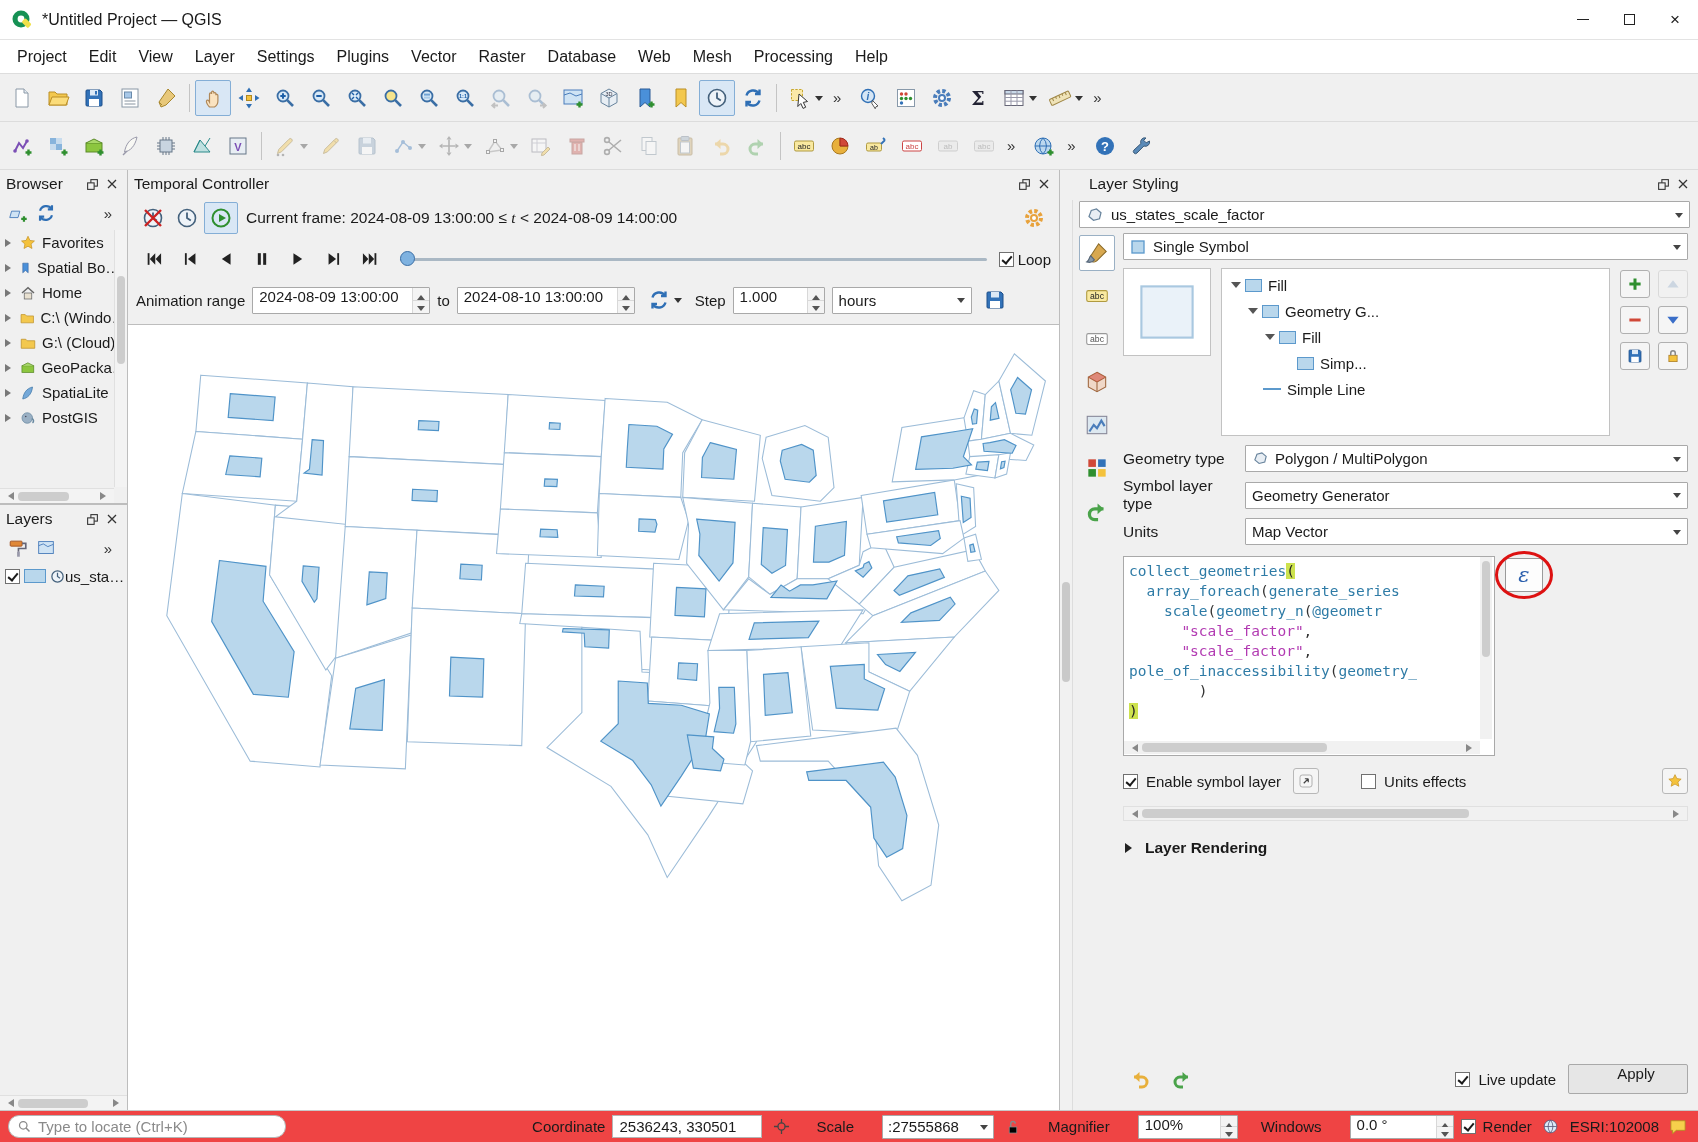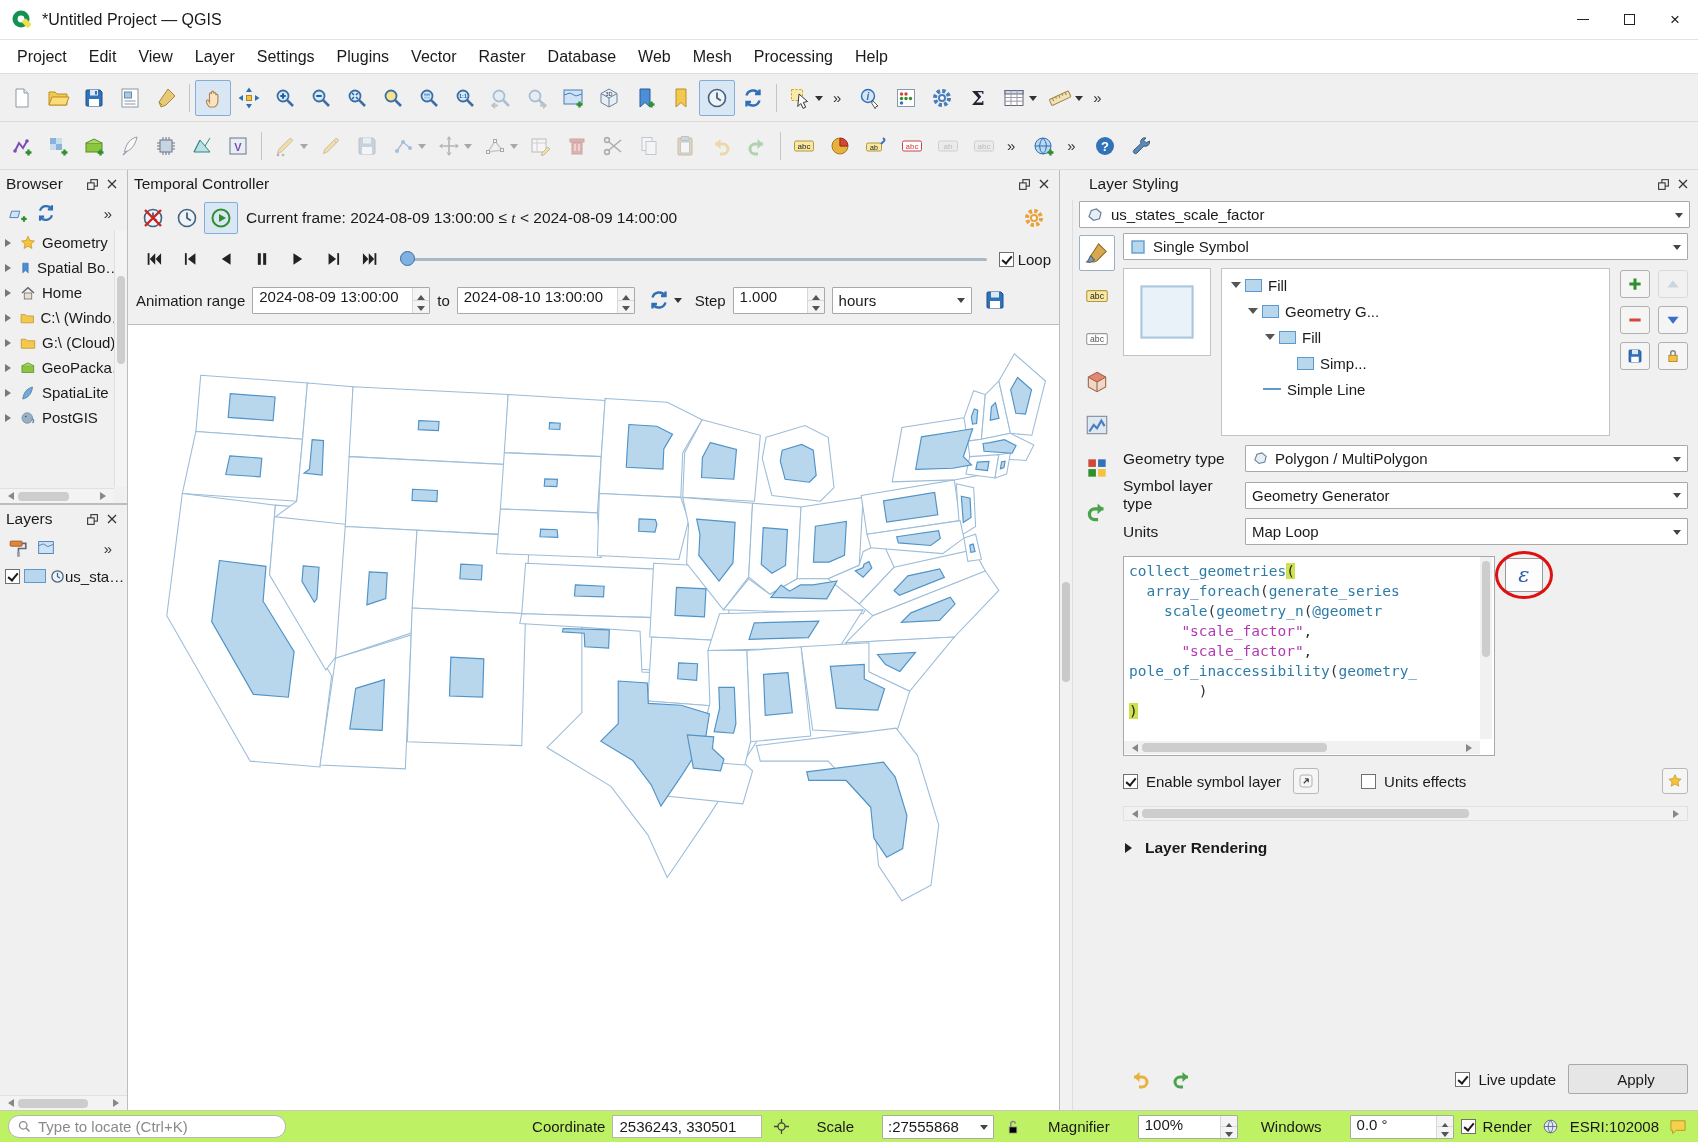--- a/index.html
+++ b/index.html
@@ -132,24 +132,24 @@
   .redring { position:absolute; left:372px; top:-5px; width:58px; height:48px; border:3px solid #dd1111; border-radius:50%; pointer-events:none; }
 
   .chkrow { display:flex; align-items:center; margin:8px 0 4px 0; gap:8px; }
   .chkrow .lbl { margin-right:4px; }
   .minibtn { width:26px; height:26px; border:1px solid #b8b8b8; background:#f5f5f5; border-radius:3px; display:flex; align-items:center; justify-content:center; }
   .hscroll2 { height:15px; background:#f1f1f1; border:1px solid #e0e0e0; display:flex; align-items:center; margin:8px 0; }
   .renderhdr { display:flex; align-items:center; font-weight:bold; font-size:15.5px; margin:10px 0 4px 2px; }
   .rarr { width:0; height:0; border:5px solid transparent; border-left:7px solid #222; margin-right:8px; }
   .rspacer { flex:1; }
   .bottomrow { display:flex; align-items:center; gap:8px; padding:6px 0 8px 0; }
-  .applybtn { margin-left:4px; width:120px; height:30px; background:#e6e6e6; border:1px solid #a9a9a9; border-radius:2px; display:flex; align-items:center; justify-content:center;padding-left:16px; }
+  .applybtn { margin-left:4px; width:120px; height:30px; background:#e6e6e6; border:1px solid #a9a9a9; border-radius:2px; display:flex; justify-content:center;padding-left:16px; }
 
   
-  .statusbar { height:32px; background:#bef264; border-top:1px solid #c8c8c8; display:flex; align-items:center; padding:0 8px; gap:7px; font-size:15px; }
+  .statusbar { height:32px; background:#ef4444; border-top:1px solid #c8c8c8; display:flex; align-items:center; padding:0 8px; gap:7px; font-size:15px; }
   .locate { width:278px; height:23px; background:#fff; border:1px solid #b5b5b5; border-radius:11px; display:flex; align-items:center; padding:0 8px; color:#8a8a8a; gap:6px; }
   .sblbl { white-space:nowrap;margin-left:16px; }
   .sbinput { height:23px; background:#fff; border:1px solid #b5b5b5; display:flex; align-items:center; padding:0 6px; white-space:nowrap; }
   .sbicon { width:24px; height:24px; display:flex; align-items:center; justify-content:center; }
   .statusbar .spin,.statusbar .combo { height:24px;margin-left:21px; }
   .statusbar .combo { padding:0 5px; }
 </style>
 </head>
 <body>
 
@@ -636,21 +636,21 @@
             </svg>
           </div>
           <div class="tovf">»</div>
         </div>
       <div class="tree" id="browser-tree">
           <div class="titem">
             <span class="texp"></span>
             <svg viewBox="0 0 24 24" width="18" height="18">
               <path d="M12 3l2.6 5.6 6 .7-4.5 4.1 1.2 5.9-5.3-3-5.3 3 1.2-5.9L3.4 9.3l6-.7z" fill="#f4c23c" stroke="#c89628"></path>
             </svg>
-            <span class="tlabel">Geometry</span>
+            <span class="tlabel">Favorites</span>
           </div>
           <div class="titem">
             <span class="texp"></span>
             <svg viewBox="0 0 24 24" width="18" height="18">
               <path d="M7 3h10v18l-5-4.5L7 21z" fill="#4a90d9" stroke="#2a5a96"></path>
             </svg>
             <span class="tlabel">Spatial Bookmarks</span>
           </div>
           <div class="titem">
             <span class="texp"></span>
@@ -1176,21 +1176,21 @@
               <div class="formrow">
                 <span class="flbl">Symbol layer type</span>
                 <span class="combo">
                   <span class="cval">Geometry Generator</span>
                   <span class="carr"></span>
                 </span>
               </div>
               <div class="formrow">
                 <span class="flbl">Units</span>
                 <span class="combo">
-                  <span class="cval">Map Loop</span>
+                  <span class="cval">Map Vector</span>
                   <span class="carr"></span>
                 </span>
               </div>
             </div>
           <div class="exprwrap">
             <div class="editor" id="expr"><div class="cline"><span class="tk-f">collect_geometries</span><span class="tk-h">(</span></div><div class="cline"><span class="tk-p">  </span><span class="tk-f">array_foreach</span><span class="tk-p">(</span><span class="tk-f">generate_series</span></div><div class="cline"><span class="tk-p">    </span><span class="tk-f">scale</span><span class="tk-p">(</span><span class="tk-f">geometry_n</span><span class="tk-p">(</span><span class="tk-f">@geometr</span></div><div class="cline"><span class="tk-p">      </span><span class="tk-s">"scale_factor"</span><span class="tk-p">,</span></div><div class="cline"><span class="tk-p">      </span><span class="tk-s">"scale_factor"</span><span class="tk-p">,</span></div><div class="cline"><span class="tk-f">pole_of_inaccessibility</span><span class="tk-p">(</span><span class="tk-f">geometry_</span></div><div class="cline"><span class="tk-p">        )</span></div><div class="cline"><span class="tk-h">)</span></div></div>
             <div class="edvs">
                 <div class="thumb"></div>
               </div>
             <div class="edhs">

